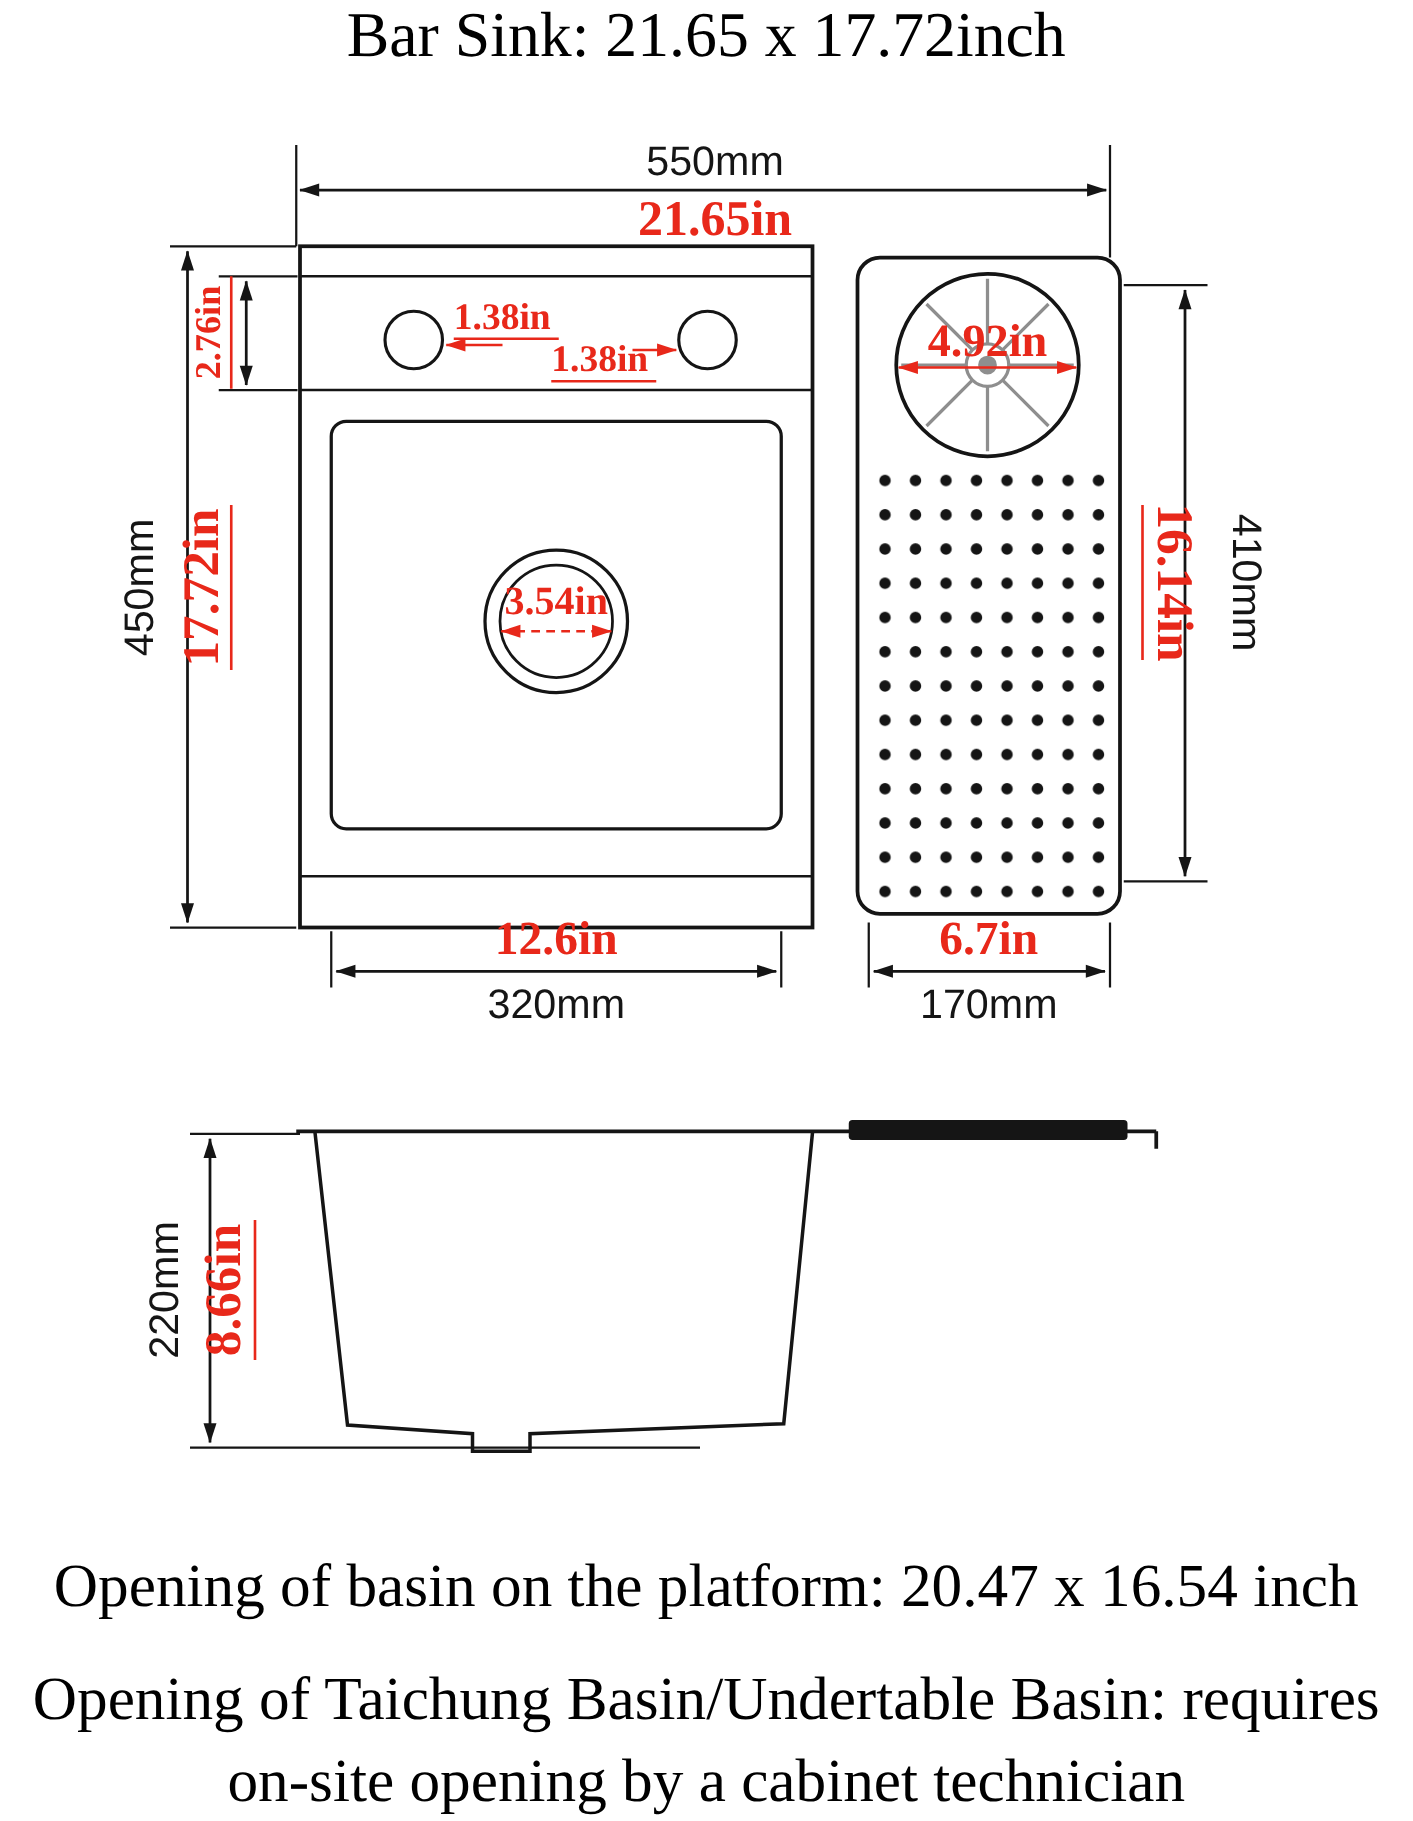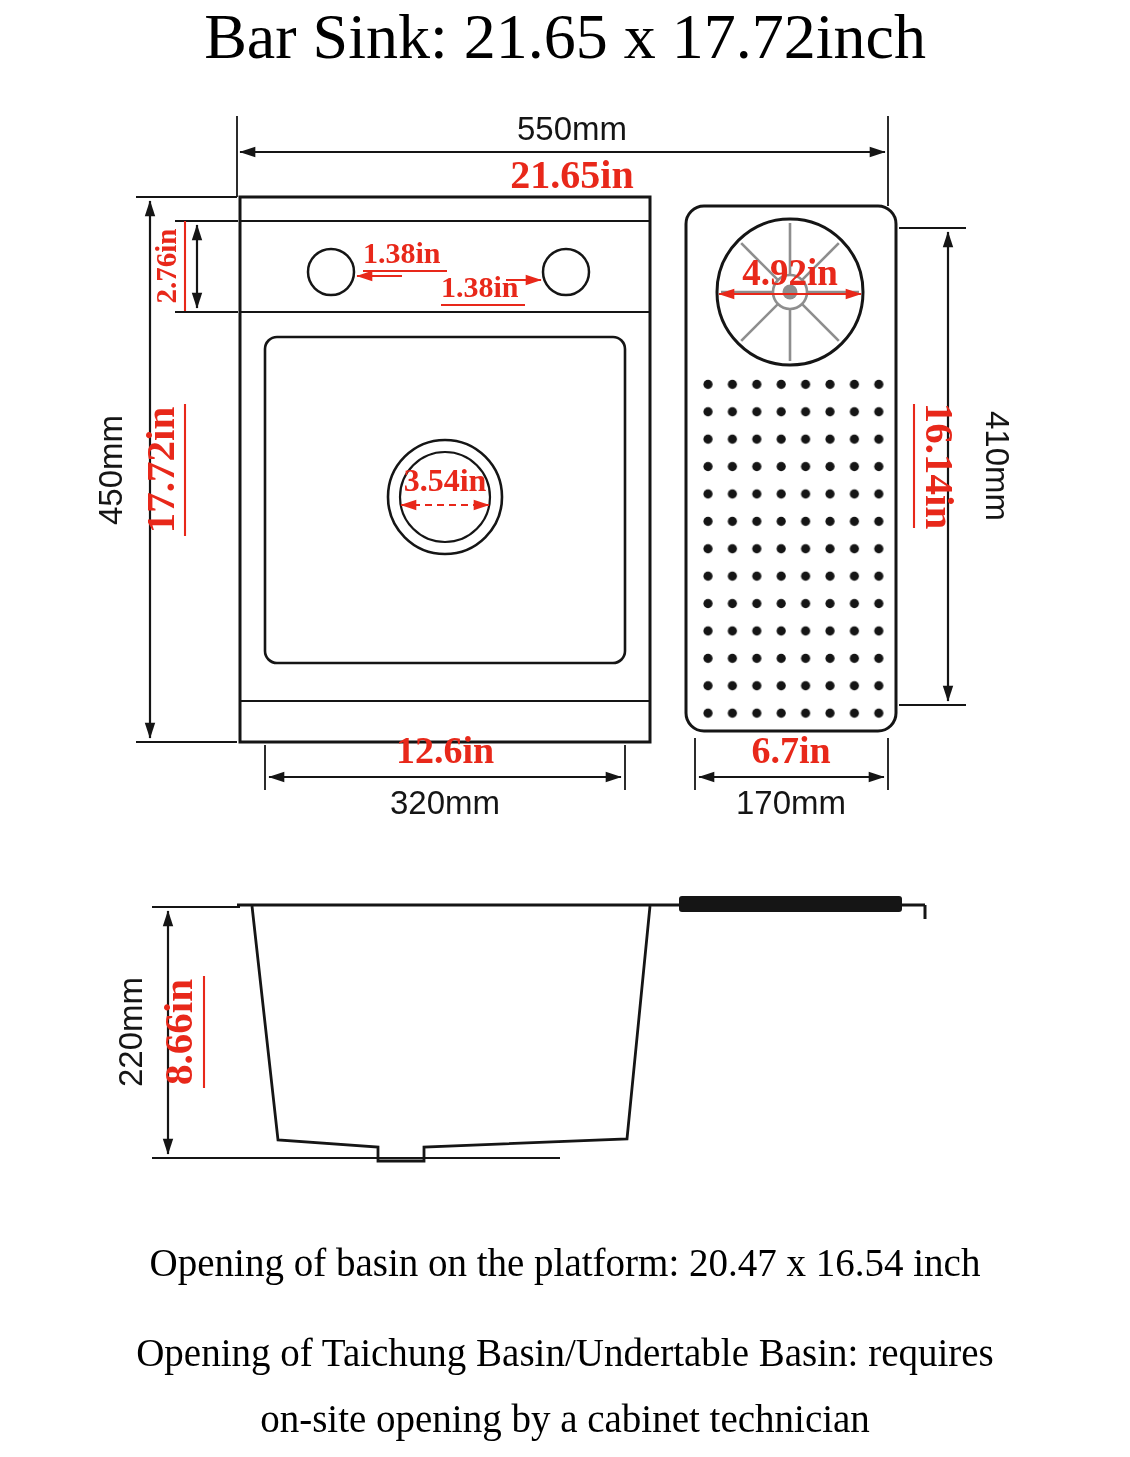--- a/index.html
+++ b/index.html
@@ -1,21 +1,21 @@
 <!DOCTYPE html>
 <html style="--dim_red: #e8281a; --ink: #151515;"><head>
 <meta charset="utf-8">
 <style>
   *{box-sizing:border-box}
   html,body{margin:0;padding:0;background:#fff}
   #stage{position:relative;width:1130px;height:1457px;background:#fff;overflow:hidden}
   .title{position:absolute;top:0;left:0;width:100%;text-align:center;
-         font-family:"Liberation Serif",serif;font-size:64px;color:#000;white-space:nowrap}
+         font-family:"Liberation Serif",serif;font-size:51px;color:#000;white-space:nowrap}
   .note{position:absolute;left:0;width:100%;text-align:center;
-        font-family:"Liberation Serif",serif;font-size:39px;color:#000}
+        font-family:"Liberation Serif",serif;font-size:49px;color:#000}
   #n1{top:1240px}
   #n2{top:1330px}
   #n3{top:1396px}
   svg{position:absolute;top:0;left:0}
   .shape{fill:none;stroke:#151515}
   .thin{stroke:#151515;stroke-width:2;fill:none}
   .ext{stroke:#151515;stroke-width:1.8;fill:none}
   .dim{stroke:#151515;stroke-width:2.2;fill:none}
   .rdim{stroke:var(--dim_red,#e8281a);stroke-width:2.1;fill:none}
   .gray{stroke:#8e8e8e;fill:none}

